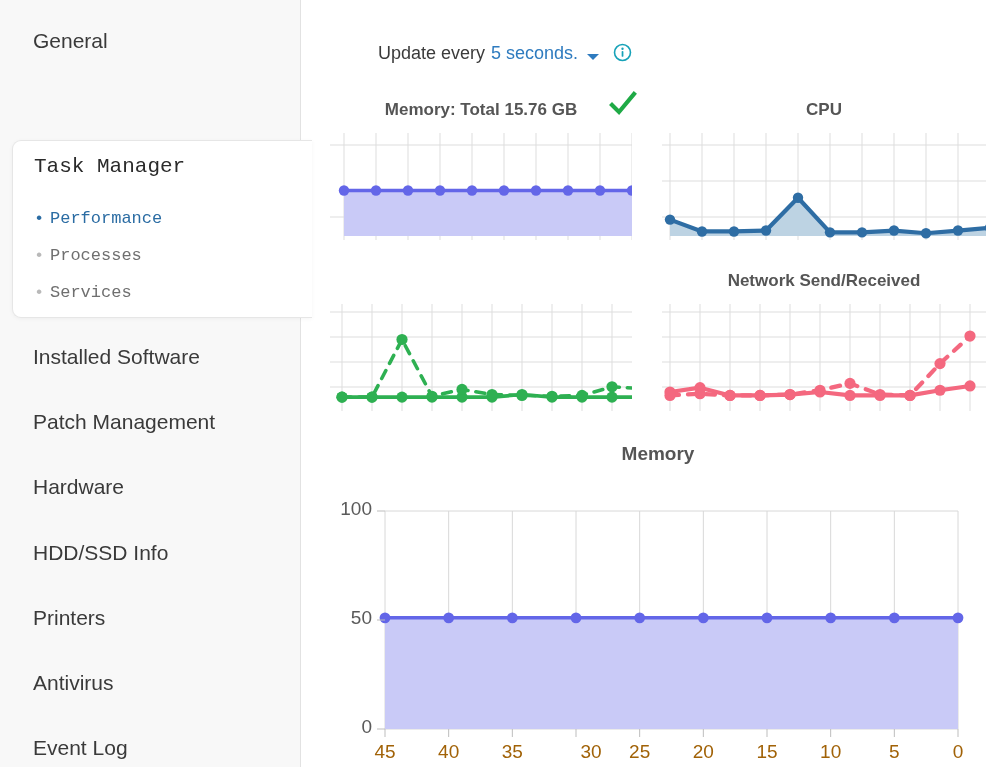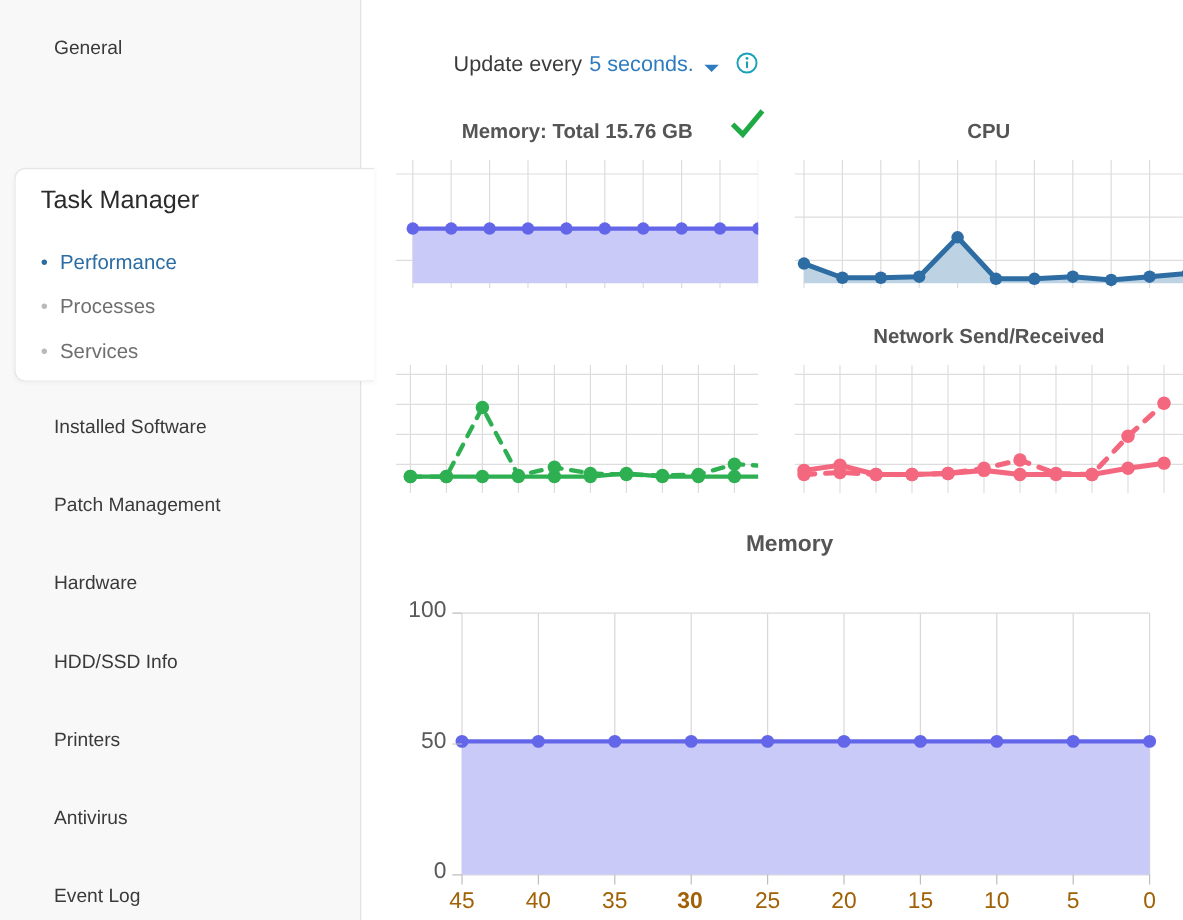--- a/index.html
+++ b/index.html
@@ -12,37 +12,38 @@
   #app { position: relative; width: 986px; height: 767px; }
 
   
   #sidebar {
     position: absolute; left: 0; top: 0;
     width: 301px; height: 767px;
     background: #f8f8f8;
     border-right: 1px solid #e2e2e2;
   }
   .nav-item {
-    position: absolute; left: 12px; width: 300px;
+    position: absolute; left: 0; width: 300px;
     height: 65px; line-height: 65px;
     padding-left: 33px;
-    font-size: 16px; color: #3a3a3a;
+    font-size: 21px; color: #3a3a3a;
     white-space: nowrap;
     cursor: pointer;
   }
   
   #tm-card {
     position: absolute;
     left: 12px; top: 140px;
     width: 300px; height: 178px;
     background: #ffffff;
     border: 1px solid #e6e6e6;
     border-right: none;
     border-radius: 9px 0 0 9px;
     box-shadow: 0 1px 4px rgba(0,0,0,0.045);
+    font-family: Liberation Mono, monospace;
   }
   #tm-title {
     position: absolute; left: 21px; top: 14px;
     font-size: 21px; color: #2b2b2b; font-weight: 400;
     white-space: nowrap;
   }
   .sub-item {
     position: absolute; left: 21px;
     font-size: 17px; white-space: nowrap; cursor: pointer;
   }
@@ -367,21 +368,21 @@
         </svg>
       <div id="big-yticks">
           <div class="ytick" style="left: 0px; width: 42px; top: 245px;">0</div>
           <div class="ytick" style="left: 0px; width: 42px; top: 136px;">50</div>
           <div class="ytick" style="left: 0px; width: 42px; top: 27px;">100</div>
         </div>
       <div id="big-xticks">
           <div class="xtick" style="left: 30px; top: 270px;">45</div>
           <div class="xtick" style="left: 93.6667px; top: 270px;">40</div>
           <div class="xtick" style="left: 157.333px; top: 270px;">35</div>
-          <div class="xtick" style="left: 220px; top: 270px; font-weight: bold;">30</div>
+          <div class="xtick" style="left: 236px; top: 270px;">30</div>
           <div class="xtick" style="left: 284.667px; top: 270px;">25</div>
           <div class="xtick" style="left: 348.333px; top: 270px;">20</div>
           <div class="xtick" style="left: 412px; top: 270px;">15</div>
           <div class="xtick" style="left: 475.667px; top: 270px;">10</div>
           <div class="xtick" style="left: 539.333px; top: 270px;">5</div>
           <div class="xtick" style="left: 603px; top: 270px;">0</div>
         </div>
     </div>
   </div>
 

